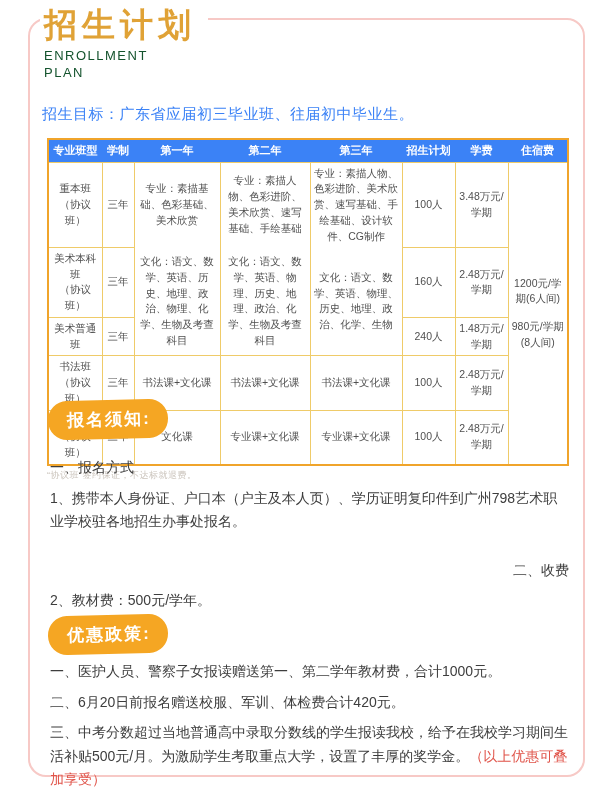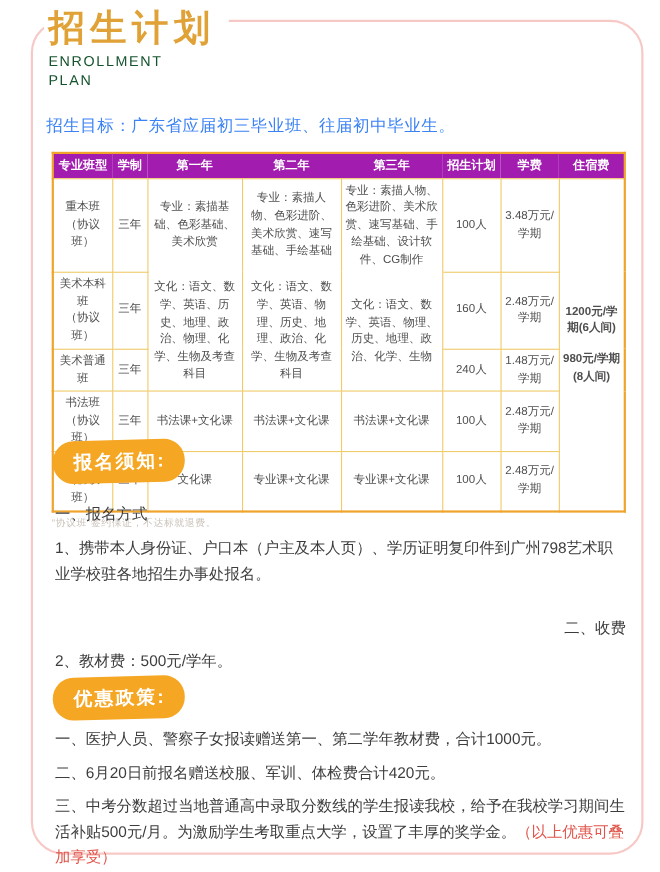--- a/index.html
+++ b/index.html
@@ -1,43 +1,43 @@
 <!DOCTYPE html>
 <html><head>
 <meta charset="utf-8">
 <style>
   * { box-sizing: border-box; margin: 0; padding: 0; }
   html, body { width: 600px; height: 793px; background: #ffffff;
     font-family: "Liberation Sans", sans-serif; color: #404040; }
   .page { position: relative; width: 600px; height: 793px; overflow: hidden; }
 
   .card { position: absolute; left: 28px; top: 18px; width: 557px; height: 759px;
-    border: 2px solid #f7c9c6; border-radius: 30px; }
+    border: 2px solid #f7c9c6; border-radius: 18px; }
 
   .brand { position: absolute; top: -13px; left: 10px; background: #ffffff;
     padding: 0 12px 2px 4px; }
   .brand-cn { font-family: "DejaVu Serif", "Liberation Serif", serif;
     font-size: 33px; font-weight: 700; color: #e0a236; letter-spacing: 5px; line-height: 1.1; }
   .brand-en { margin-top: 5px; font-size: 13px; color: #14532d;
     letter-spacing: 1.5px; line-height: 1.25; }
 
   .target { position: absolute; top: 85px; left: 12px; font-size: 15px;
     font-weight: 400; color: #3b82f6; letter-spacing: .5px; }
 
   .table-wrap { position: absolute; top: 118px; left: 17px; width: 521px; }
   table { border-collapse: collapse; width: 520px; table-layout: fixed;
     border: 2px solid #f0a42b; }
-  th { background: #a21caf; color: #ffffff; font-size: 11px; font-weight: 700;
+  th { background: #3b82f6; color: #ffffff; font-size: 11px; font-weight: 700;
     border: none; height: 23px; padding: 2px 1px; }
   td { border: 1px solid #efcb69; font-size: 10.5px; color: #4f4f4f;
     text-align: center; vertical-align: middle; padding: 3px 3px; line-height: 1.5; }
   td.nb { border-bottom-style: hidden; }
   tr.r1 { height: 62px; } tr.r2 { height: 58px; padding-left: 45px; } tr.r3 { height: 28px; }
   tr.r4 { height: 33px; } tr.r5 { height: 31px; }
-  .dorm-cell div { margin: 12px 0; font-weight: bold; }
+  .dorm-cell div { margin: 12px 0; }
   .footnote { margin-top: 3px; width: 520px; text-align: left;
     font-size: 9px; color: #cbc4bc; letter-spacing: .5px; }
 
   .badge { position: absolute; left: 18px; background: #f5a623; color: #ffffff;
     font-size: 17px; font-weight: 700; letter-spacing: 2px;
     padding: 8px 17px 8px 19px; border-radius: 19px; transform: rotate(-1.5deg); }
   .badge-notice { top: 380px; }
   .badge-policy { top: 595px; }
 
   .textblock { position: absolute; left: 20px; width: 519px; font-size: 14px;

